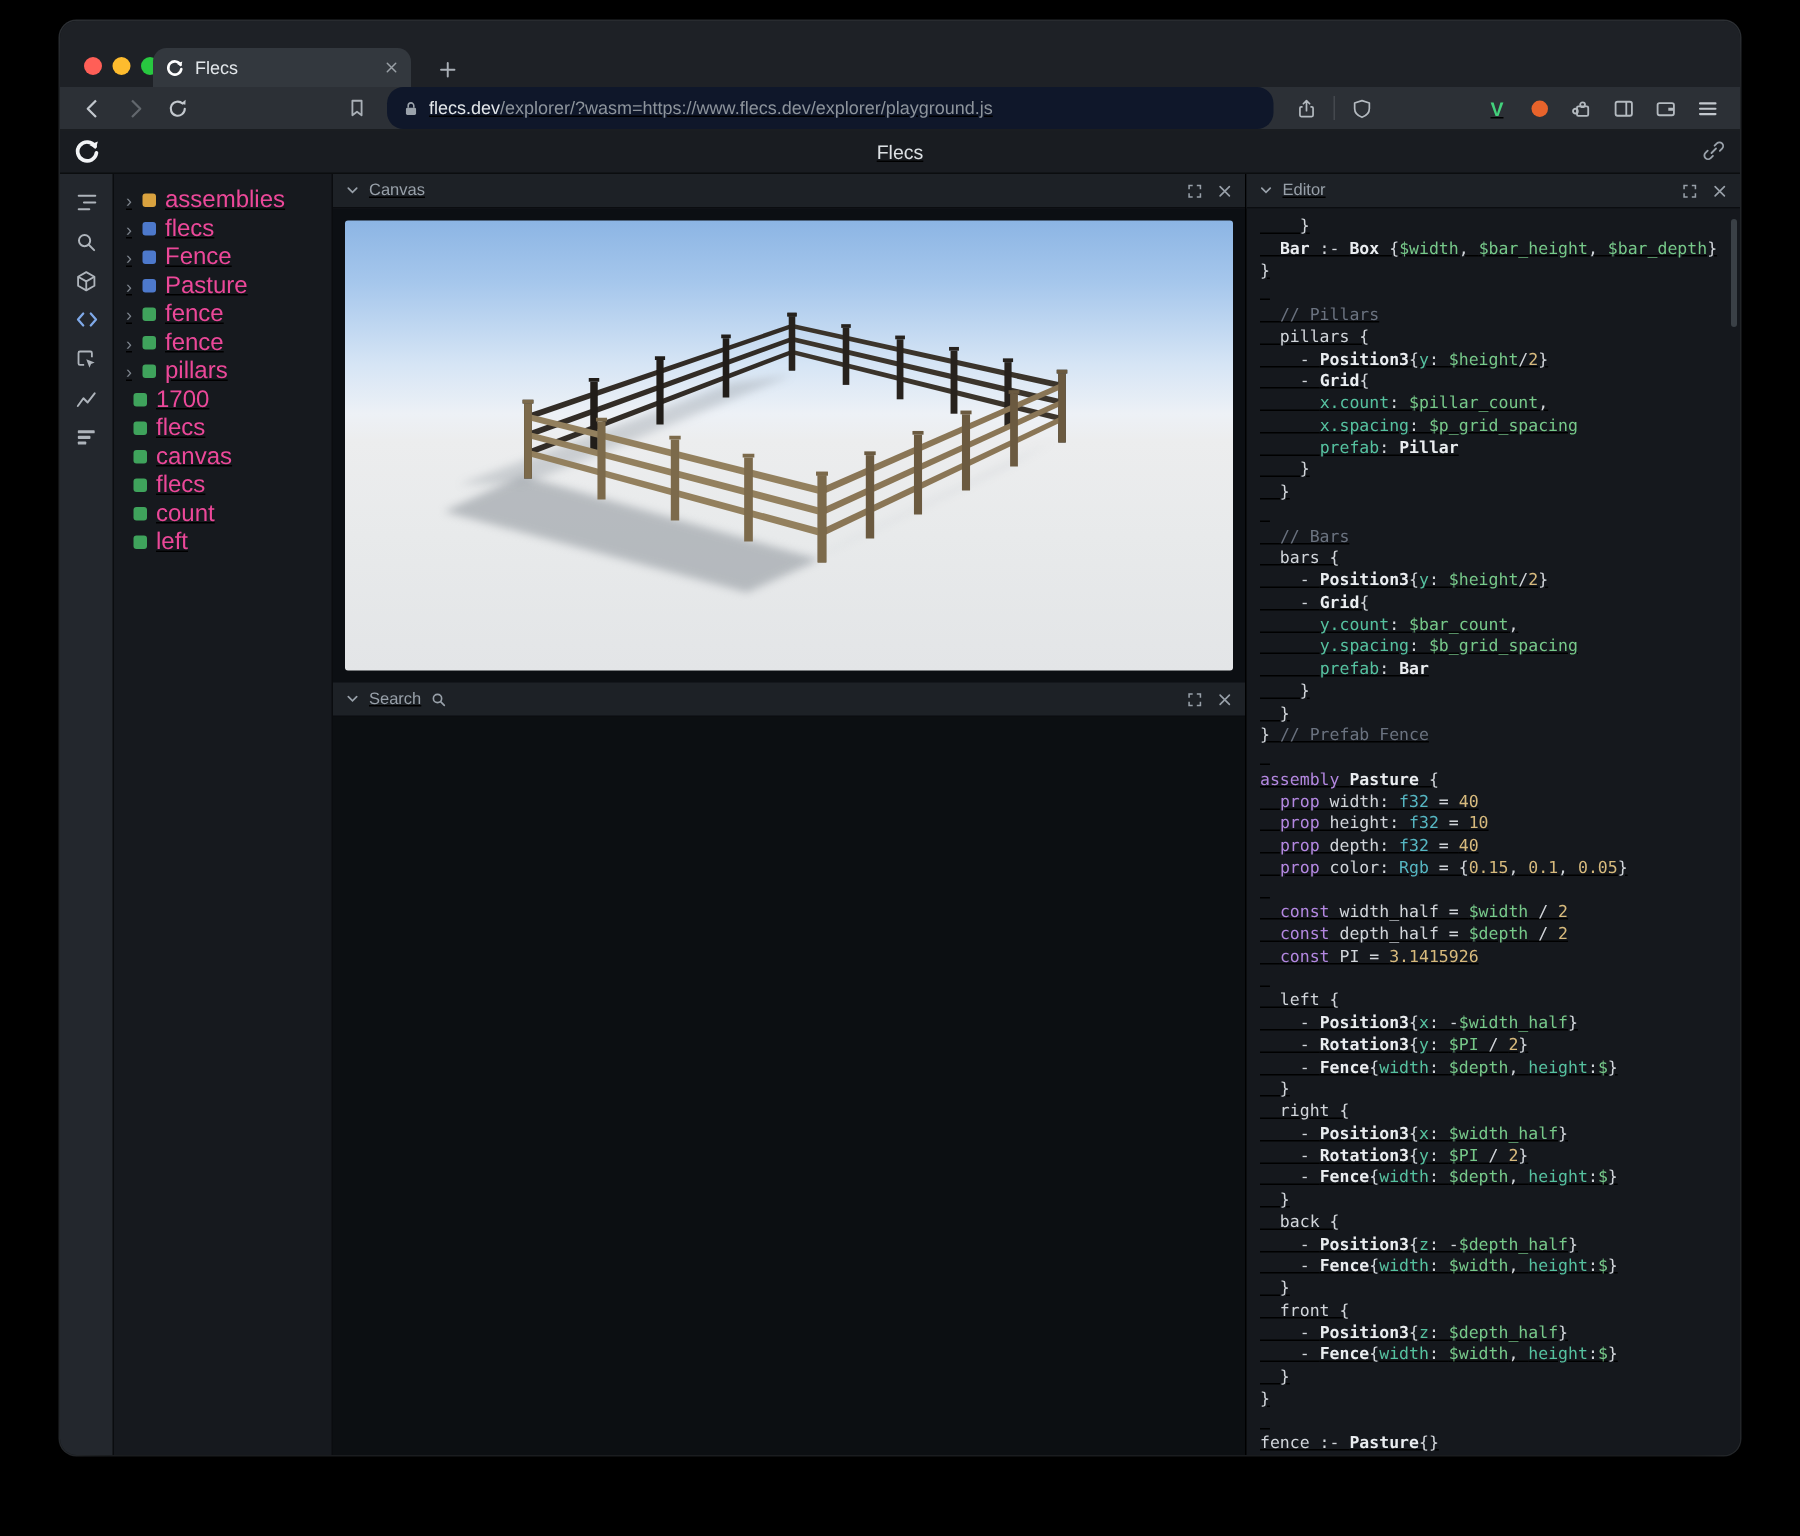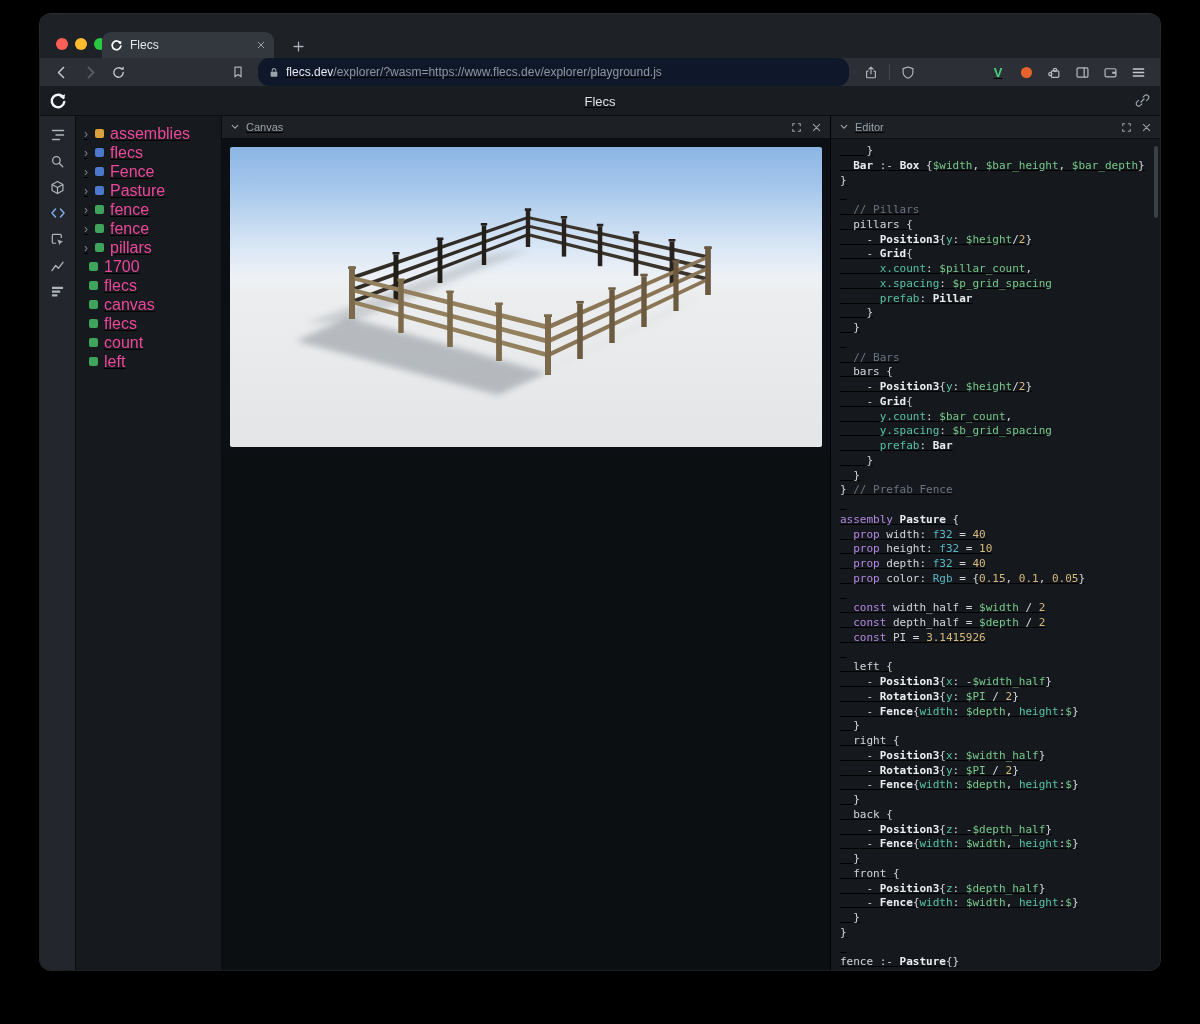--- a/index.html
+++ b/index.html
@@ -365,20 +365,38 @@
             <polygon points="266.1,158.0 271.9,158.0 271.9,214.0 266.1,214.0" fill="#7c6a4b"></polygon>
             <polygon points="265.1,155.5 272.9,155.5 272.9,158.0 265.1,158.0" fill="#7c6a4b"></polygon>
             <polygon points="217.2,146.0 222.8,146.0 222.8,200.0 217.2,200.0" fill="#7c6a4b"></polygon>
             <polygon points="216.2,143.5 223.8,143.5 223.8,146.0 216.2,146.0" fill="#7c6a4b"></polygon>
             <polygon points="168.3,134.0 173.7,134.0 173.7,186.0 168.3,186.0" fill="#7c6a4b"></polygon>
             <polygon points="167.3,131.5 174.7,131.5 174.7,134.0 167.3,134.0" fill="#7c6a4b"></polygon>
             <polygon points="119.4,122.0 124.6,122.0 124.6,172.0 119.4,172.0" fill="#7c6a4b"></polygon>
             <polygon points="118.4,119.5 125.6,119.5 125.6,122.0 118.4,122.0" fill="#7c6a4b"></polygon>
           </svg>
       </div>
+      <div class="panel-header">
+        <svg class="icon" width="10" height="10" viewBox="0 0 16 16">
+          <path d="M3.5 5.5 L8 10l4.5-4.5" fill="none" stroke="#98a0a9" stroke-width="1.8" stroke-linecap="round"></path>
+        </svg>
+        <span>Search</span>
+        <svg class="icon" width="11" height="11" viewBox="0 0 16 16">
+          <circle cx="6.8" cy="6.8" r="4" fill="none" stroke="#98a0a9" stroke-width="1.6"></circle>
+          <path d="M9.8 9.8 L13.4 13.4" stroke="#98a0a9" stroke-width="1.6" stroke-linecap="round"></path>
+        </svg>
+        <span class="ph-actions">
+          <svg class="icon" width="11" height="11" viewBox="0 0 16 16">
+            <path d="M2.5 6v-3.5h3.5M10 2.5h3.5V6M13.5 10v3.5H10M6 13.5H2.5V10" fill="none" stroke="#98a0a9" stroke-width="1.5"></path>
+          </svg>
+          <svg class="icon" width="11" height="11" viewBox="0 0 16 16">
+            <path d="M3.5 3.5l9 9M12.5 3.5l-9 9" stroke="#98a0a9" stroke-width="1.6" stroke-linecap="round"></path>
+          </svg>
+        </span>
+      </div>
       <div class="search-body"></div>
     </div>
 
     <div class="editor">
       <div class="panel-header">
         <svg class="icon" width="10" height="10" viewBox="0 0 16 16">
           <path d="M3.5 5.5 L8 10l4.5-4.5" fill="none" stroke="#98a0a9" stroke-width="1.8" stroke-linecap="round"></path>
         </svg>
         <span>Editor</span>
         <span class="ph-actions">

